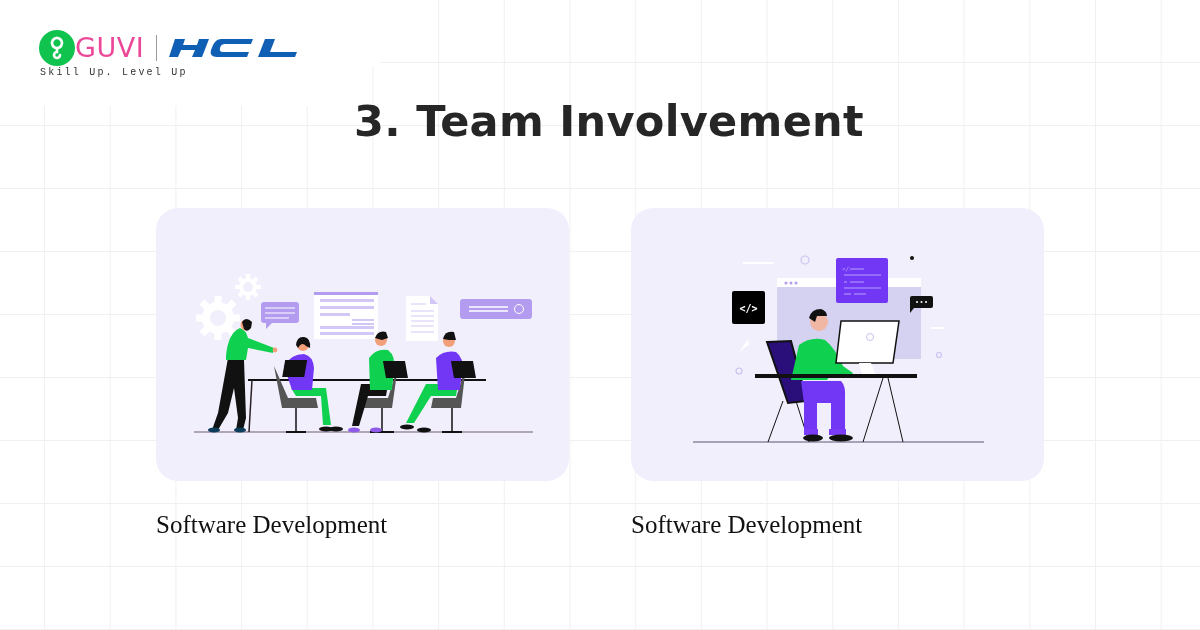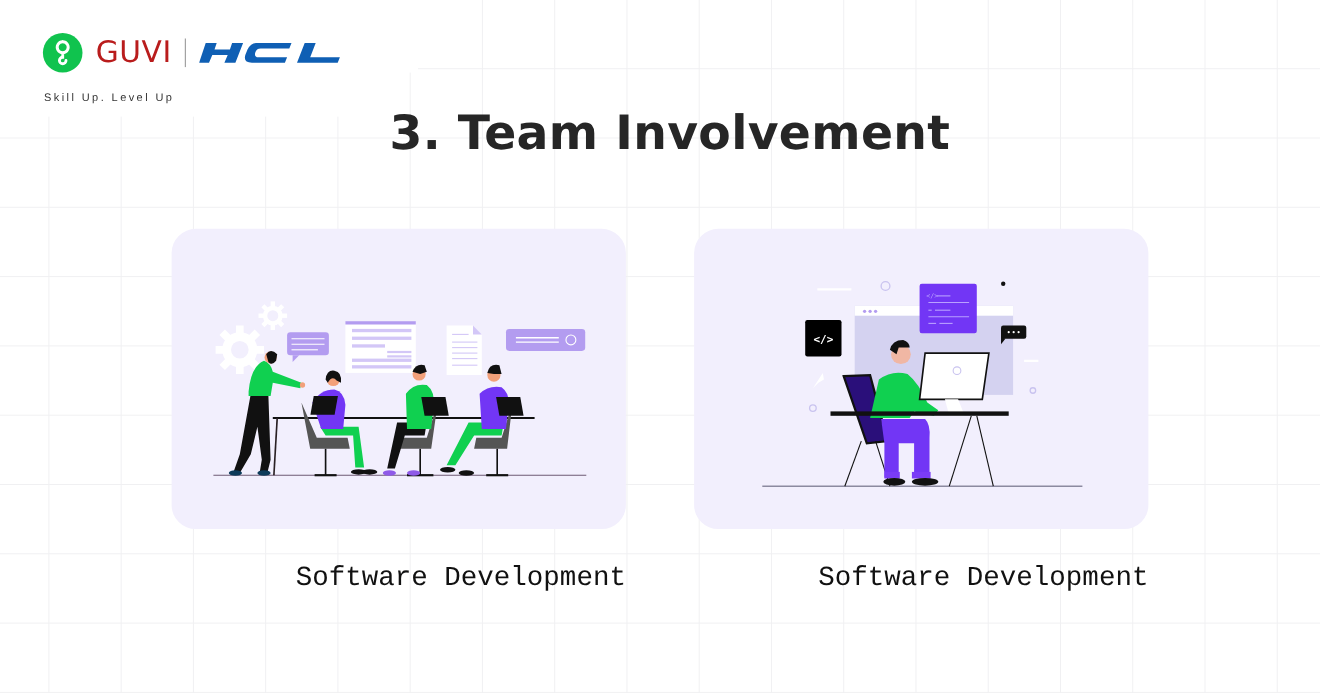--- a/index.html
+++ b/index.html
@@ -12,33 +12,33 @@
       linear-gradient(to right, #f0f0f2 1px, transparent 1px),
       linear-gradient(to bottom, #f0f0f2 1px, transparent 1px);
     background-size: 65.7px 63px, 65.7px 63px;
     background-position: 44px 0, 0 62px;
   }
   .logo-mask-a { position: absolute; left: 0; top: 0; width: 380px; height: 66px; background: #fff; }
   .logo-mask-b { position: absolute; left: 0; top: 0; width: 372px; height: 106px; background: #fff; }
 
   .brand { position: absolute; left: 39px; top: 30px; height: 36px; display: flex; align-items: center; }
   .guvi-circle { width: 36px; height: 36px; border-radius: 50%; background: #10c34e; display: flex; align-items: center; justify-content: center; }
-  .guvi-text { margin-left: 12px; font-family: "DejaVu Sans", sans-serif; font-size: 27px; font-weight: 500; color: #b91c1c; letter-spacing: 0.5px; line-height: 36px; }
+  .guvi-text { margin-left: 0; font-family: "DejaVu Sans", sans-serif; font-size: 27px; font-weight: 500; color: #ec4899; letter-spacing: 0.5px; line-height: 36px; }
   .brand-sep { width: 1px; height: 26px; background: #9a9a9a; margin: 0 12px 0 12px; }
   .hcl { display: block; }
-  .tagline { position: absolute; left: 40px; top: 84px; font-family: Liberation Sans, sans-serif; font-size: 10px; letter-spacing: 2.2px; color: #333; }
+  .tagline { position: absolute; left: 40px; top: 67px; font-family: Liberation Mono, monospace; font-size: 10px; letter-spacing: 2.2px; color: #333; }
 
   .title { position: absolute; left: 0; width: 1218px; top: 96px; text-align: center; font-family: "DejaVu Sans", sans-serif; font-weight: bold; font-size: 43px; color: #262626; letter-spacing: 0.3px; }
 
   .card { position: absolute; top: 208px; width: 413px; height: 273px; background: #f2effd; border-radius: 22px; overflow: hidden; }
   .card.left { left: 156px; }
   .card.right { left: 631px; }
   .card svg { position: absolute; left: 0; top: 0; }
 
-  .caption { position: absolute; top: 511px; width: 413px; text-align: right; font-family: Liberation Mono, monospace; font-size: 25px; color: #111; }
+  .caption { position: absolute; top: 511px; width: 413px; text-align: left; font-family: Liberation Serif, serif; font-size: 25px; color: #111; }
   .caption.left { left: 156px; }
   .caption.right { left: 631px; }
 </style>
 </head>
 <body>
 
 <div class="grid"></div>
 <div class="logo-mask-a"></div>
 <div class="logo-mask-b"></div>
 

